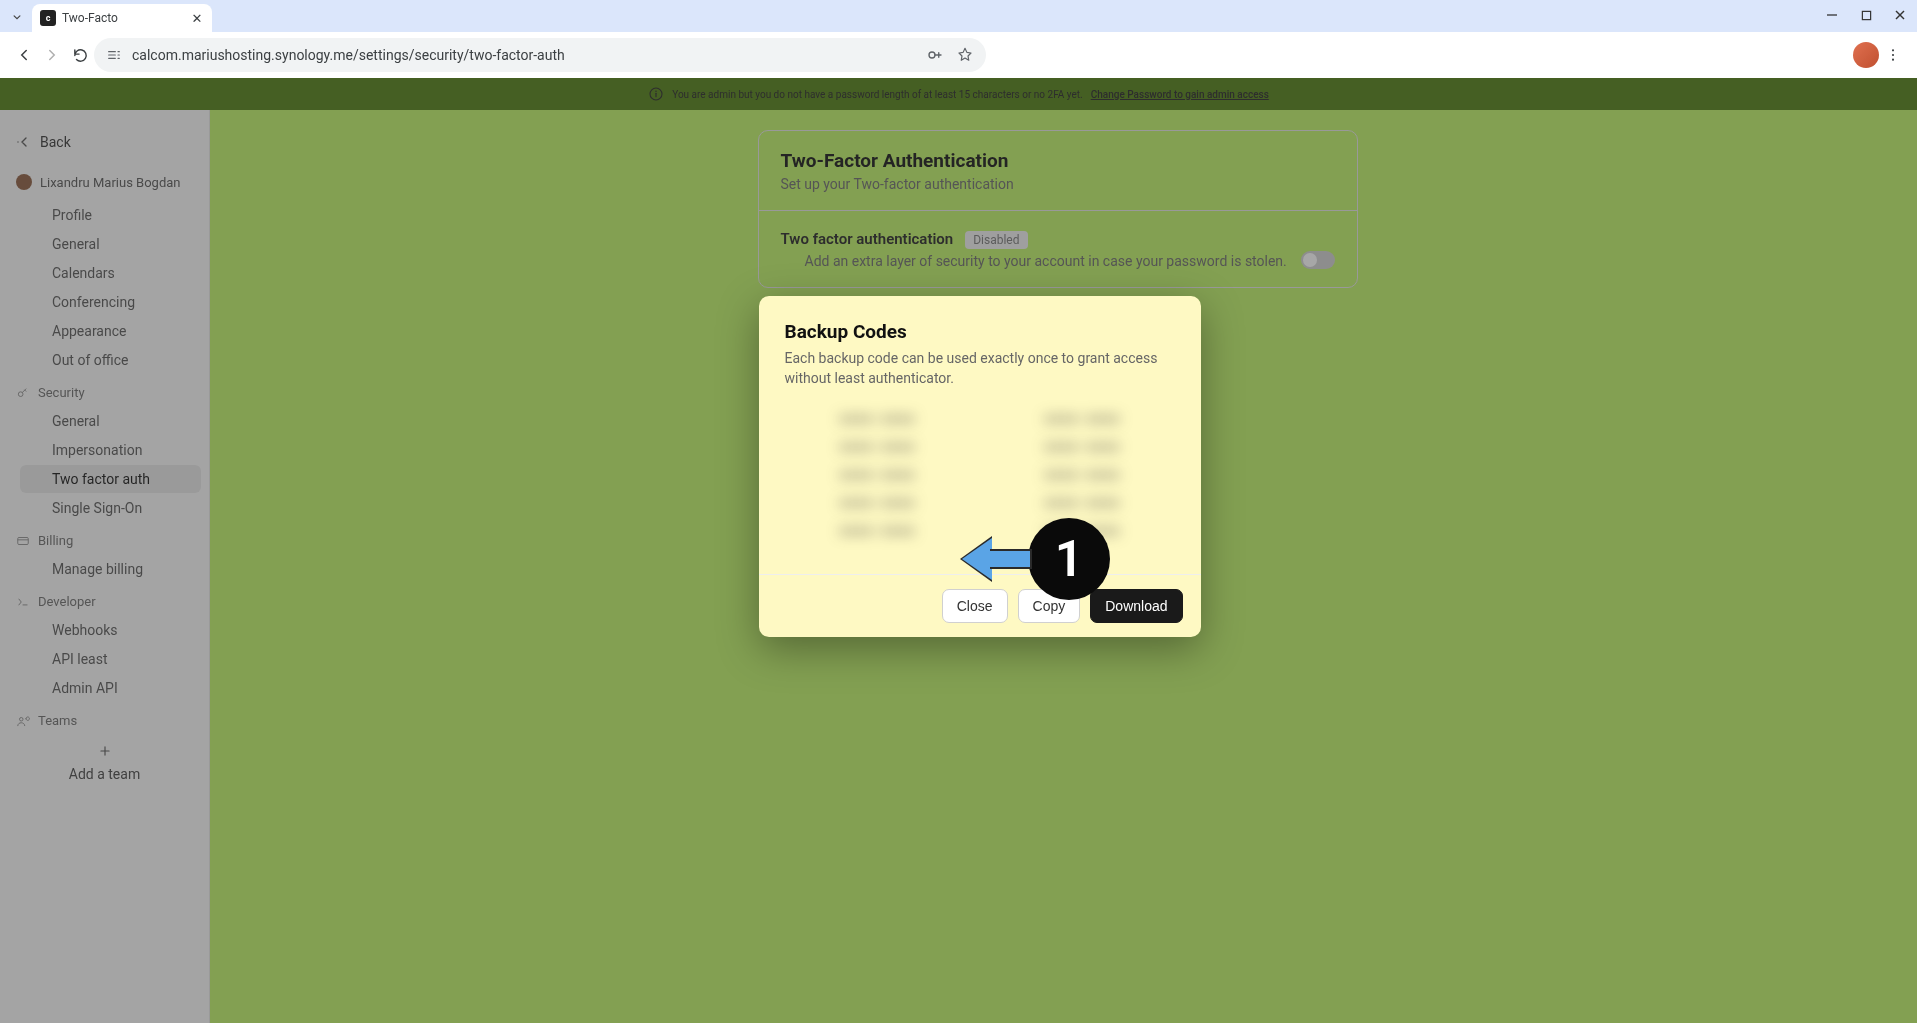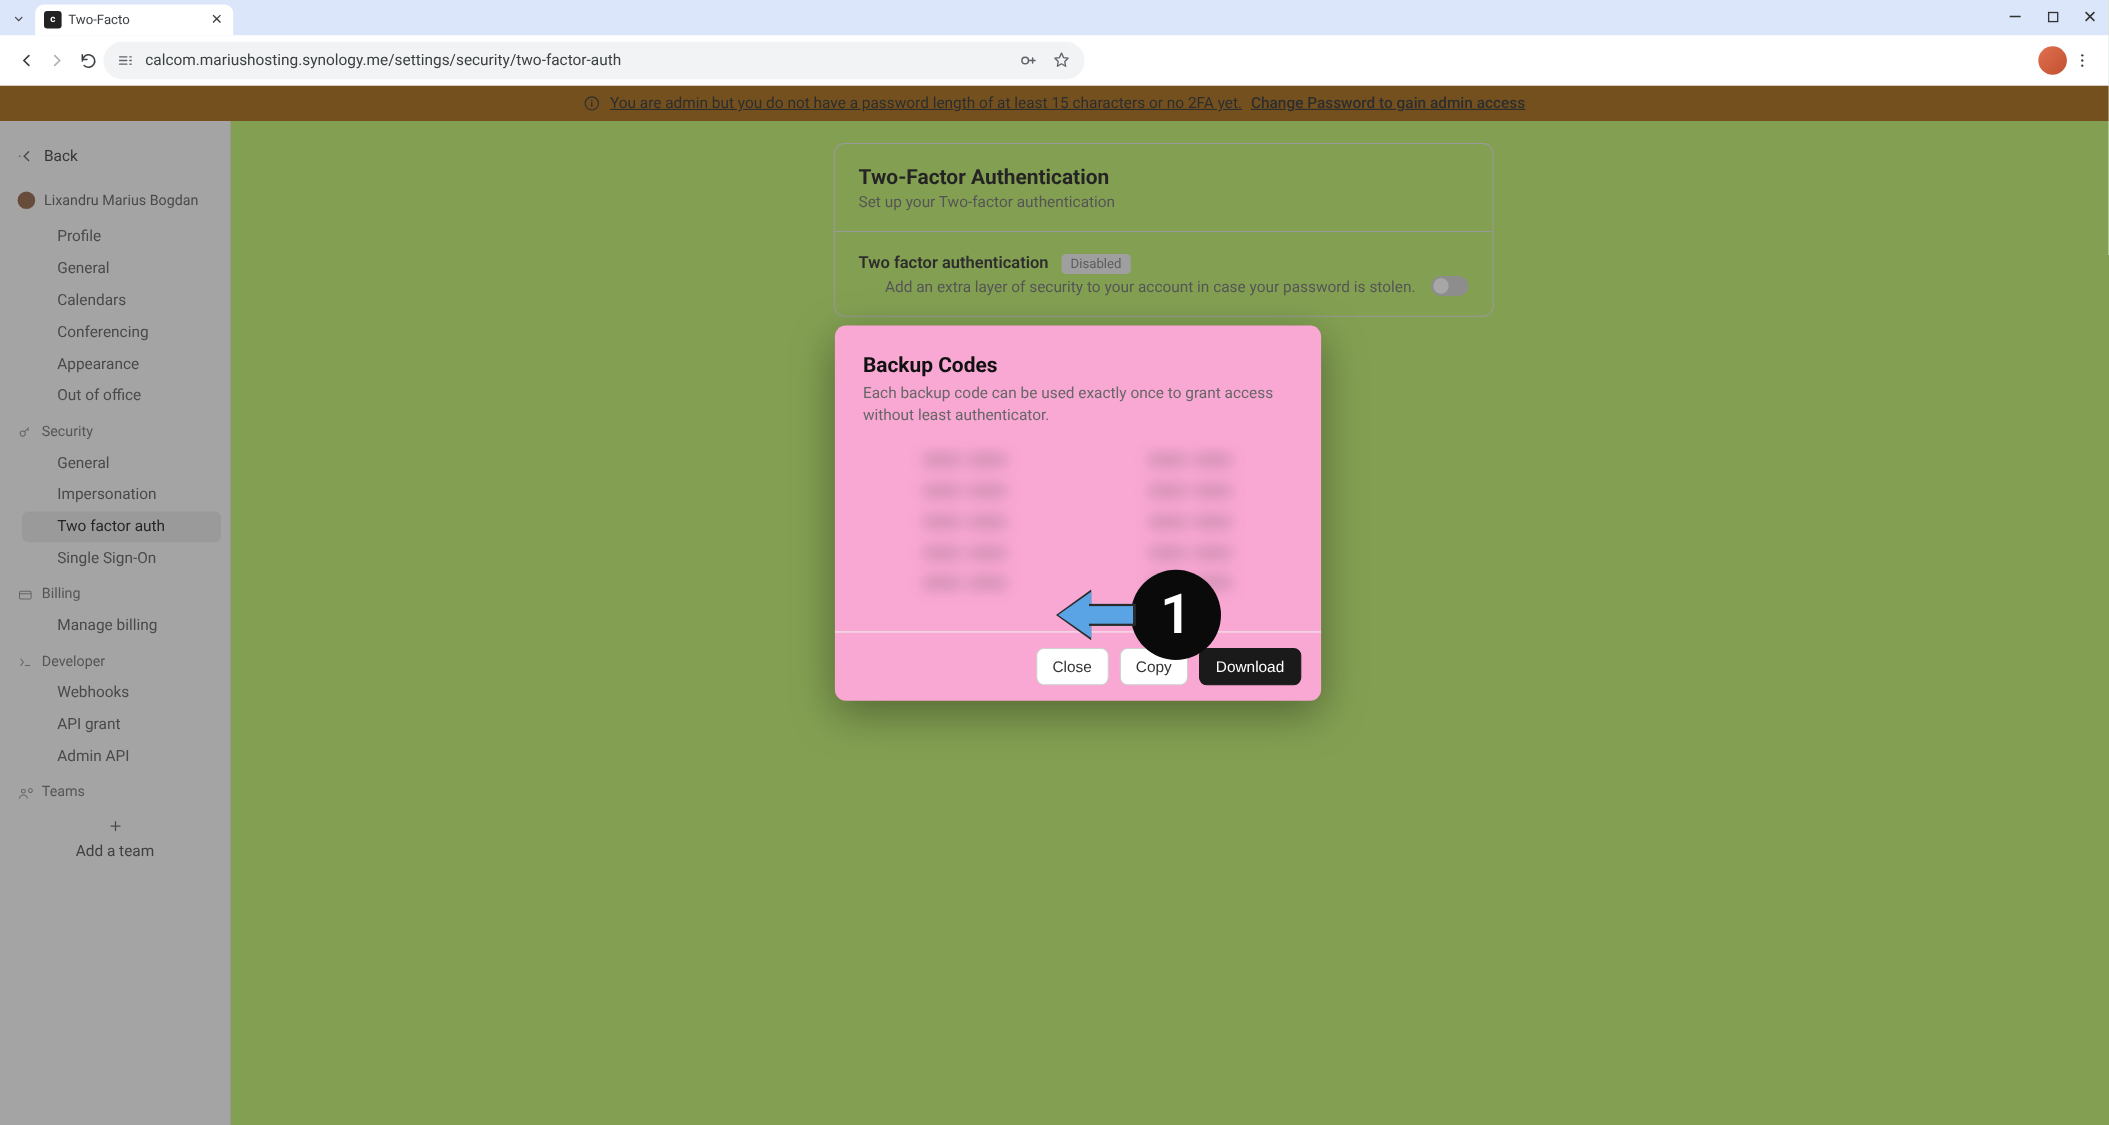--- a/index.html
+++ b/index.html
@@ -22,21 +22,21 @@
   .address-bar { flex:1; max-width: 1220px; height:34px; background:#f1f3f4; border-radius:17px; display:flex; align-items:center; padding:0 12px; gap:10px; font-size:14px; color:#3c4043; }
   .address-bar .site-icon { font-size:13px; color:#5f6368; }
   .address-bar .url { flex:1; white-space:nowrap; overflow:hidden; }
   .address-bar .right-icons { display:flex; gap:12px; color:#5f6368; }
   .toolbar .spacer { flex:1; }
   .profile-avatar { width:26px; height:26px; border-radius:50%; background:linear-gradient(135deg,#e07050,#c05030); cursor:pointer; }
   .menu-dots { width:28px; display:flex; align-items:center; justify-content:center; cursor:pointer; color:#3c4043; }
 
   
   .page-wrap { position:relative; width:100%; height:calc(1023px - 78px); background:#fff; }
-  .admin-banner { height:32px; background:#a16207; display:flex; align-items:center; justify-content:center; gap:8px; font-size:14px; color:#222;text-decoration:underline; }
+  .admin-banner { height:32px; background:#4d7c0f; display:flex; align-items:center; justify-content:center; gap:8px; font-size:10px; color:#222; }
   .admin-banner a { color:#222; text-decoration:underline; font-weight:500; }
 
   .app-body { display:flex; height:calc(100% - 32px); }
 
   
   .sidebar { width:210px; border-right:1px solid #e5e5e5; padding:14px 0; font-size:14px; color:#444; background:#fafafa; }
   .sidebar .back { display:flex; align-items:center; gap:8px; padding:10px 16px; cursor:pointer; color:#333; }
   .sidebar .user-row { display:flex; align-items:center; gap:8px; padding:14px 16px 10px; font-size:13px; color:#555; }
   .sidebar .user-row .avatar-sm { width:16px; height:16px; border-radius:50%; background:#8b5a3c; }
   .sidebar .section-head { display:flex; align-items:center; gap:8px; padding:10px 16px 6px; color:#6b6b6b; font-size:13px; }
@@ -54,21 +54,21 @@
   .card-header p { font-size:14px; color:#6b6b6b; }
   .card-body { border-top:1px solid #e5e5e5; padding:18px 22px; display:flex; align-items:flex-end; justify-content:space-between; }
   .card-body .left h3 { font-size:15px; font-weight:600; color:#222; display:inline; }
   .card-body .badge { display:inline-block; font-size:12px; color:#777; background:#f0f0f0; border-radius:4px; padding:2px 8px; margin-left:8px; }
   .card-body .left p { font-size:14px; color:#6b6b6b; margin-top:4px;margin-left:24px; }
   .toggle { width:34px; height:18px; background:#d0d0d0; border-radius:10px; position:relative; cursor:pointer; margin-top:4px;}
   .toggle .knob { width:14px; height:14px; background:#fff; border-radius:50%; position:absolute; top:2px; left:2px; }
 
   
   .overlay { position:absolute; top:0; left:0; right:0; bottom:0; background:rgba(60,60,60,0.45); display:flex; align-items:flex-start; justify-content:center; }
-  .modal { margin-top:218px; width:442px; background:#f9a8d4; border-radius:10px; box-shadow:0 12px 40px rgba(0,0,0,0.35); overflow:hidden;margin-left:42px; }
+  .modal { margin-top:218px; width:442px; background:#fef9c3; border-radius:10px; box-shadow:0 12px 40px rgba(0,0,0,0.35); overflow:hidden;margin-left:42px; }
   .modal-content { padding:24px 26px 20px; }
   .modal-content h3 { font-size:19px; font-weight:700; color:#111; margin-bottom:6px; }
   .modal-content p { font-size:14px; color:#666; line-height:1.4; }
   .codes-grid { display:grid; grid-template-columns:1fr 1fr; gap:6px 60px; margin-top:22px; padding:0 20px 10px; }
   .code-cell { height:22px; border-radius:4px; filter:blur(7px); font-size:14px; color:#333; text-align:center; font-family:monospace; }
   .modal-footer { border-top:1px solid #eee; padding:14px 18px; display:flex; justify-content:flex-end; gap:10px; }
   .btn { padding:8px 14px; border-radius:7px; font-size:14px; cursor:pointer; border:1px solid #d0d0d0; background:#fff; color:#333; }
   .btn.primary { background:#1a1a1a; border-color:#1a1a1a; color:#fff; }
 
   
@@ -228,21 +228,21 @@
 
       <div class="section-head">
         <span class="sec-icon">
             <svg width="14" height="14" viewBox="0 0 24 24">
               <path d="M5 7l4 5-4 5M12 17h7" stroke="#888" stroke-width="1.6" fill="none" stroke-linecap="round"></path>
             </svg>
           </span>
         <span>Developer</span>
       </div>
       <div class="nav-item">Webhooks</div>
-      <div class="nav-item">API grant</div>
+      <div class="nav-item">API least</div>
       <div class="nav-item">Admin API</div>
 
       <div class="section-head">
         <span class="sec-icon">
             <svg width="14" height="14" viewBox="0 0 24 24">
               <circle cx="9" cy="9" r="3" stroke="#888" stroke-width="1.6" fill="none"></circle>
               <path d="M3 20c0-3 3-5 6-5s6 2 6 5M17 8a3 3 0 1 1 0 .01" stroke="#888" stroke-width="1.6" fill="none" stroke-linecap="round"></path>
             </svg>
           </span>
         <span>Teams</span>

